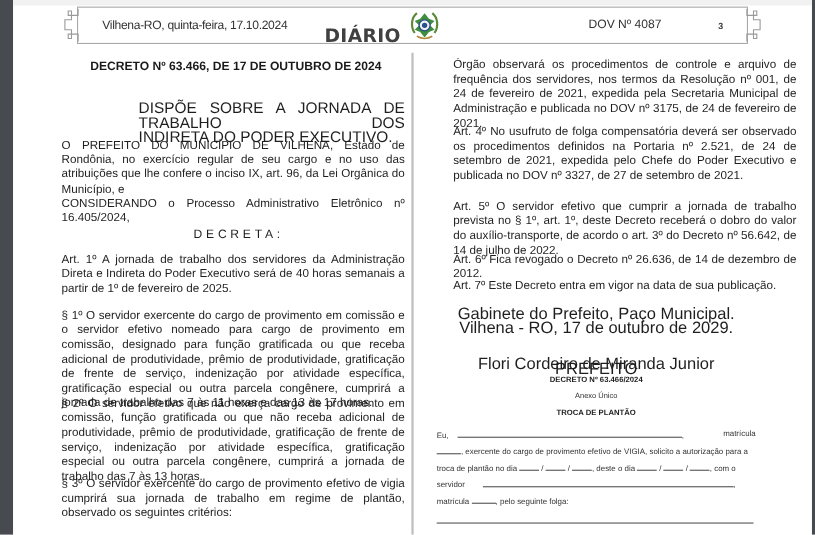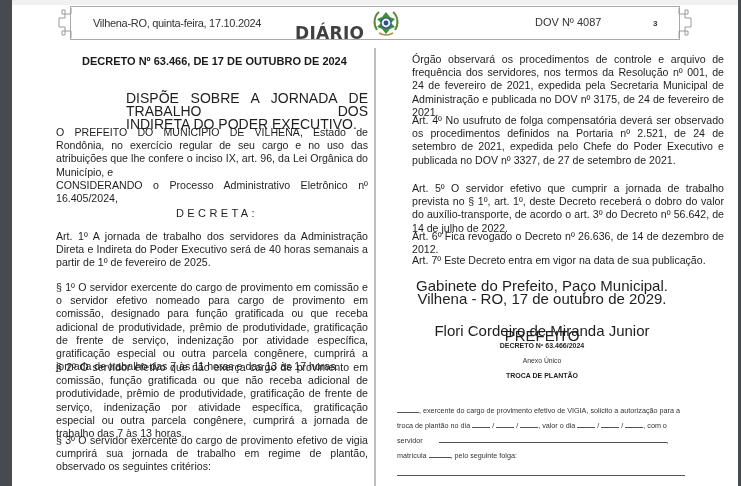--- a/index.html
+++ b/index.html
@@ -134,30 +134,35 @@
   <div class="rblk" style="top:254px;">Art. 7º Este Decreto entra em vigor na data de sua publicação.</div>
 
   <div class="sig" style="top:279px;">Gabinete do Prefeito, Paço Municipal.</div>
   <div class="sig" style="top:292px;">Vilhena - RO, 17 de outubro de 2029.</div>
   <div class="sig" style="top:324px;">Flori Cordeiro de Miranda Junior</div>
   <div class="sig" style="top:329px;">PREFEITO</div>
   <div class="small-bold" style="top:342px;">DECRETO Nº 63.466/2024</div>
   <div class="small" style="top:357px;">Anexo Único</div>
   <div class="small-bold" style="top:372px;">TROCA DE PLANTÃO</div>
 
+  <div class="form" style="top:389px;">
+    <span>Eu,</span>
+    <span class="blank" style="width:204px;margin-left:6px;"></span><span>,</span>
+    <span style="float:right;">matrícula</span>
+  </div>
   <div class="form" style="top:404px;">
     <span class="blank" style="width:22px;"></span><span>, exercente do cargo de provimento efetivo de VIGIA, solicito a autorização para a</span>
   </div>
   <div class="form" style="top:419px;">
     <span>troca de plantão no dia</span>
     <span class="blank" style="width:18px;"></span>
     <span>/</span>
     <span class="blank" style="width:18px;"></span>
     <span>/</span>
-    <span class="blank" style="width:18px;"></span><span>, valor o dia</span>
+    <span class="blank" style="width:18px;"></span><span>, deste o dia</span>
     <span class="blank" style="width:18px;"></span>
     <span>/</span>
     <span class="blank" style="width:18px;"></span>
     <span>/</span>
     <span class="blank" style="width:18px;"></span><span>, com o</span>
   </div>
   <div class="form" style="top:434px;">
     <span>servidor</span>
     <span class="blank" style="width:228px;margin-left:14px;"></span><span>,</span>
   </div>

